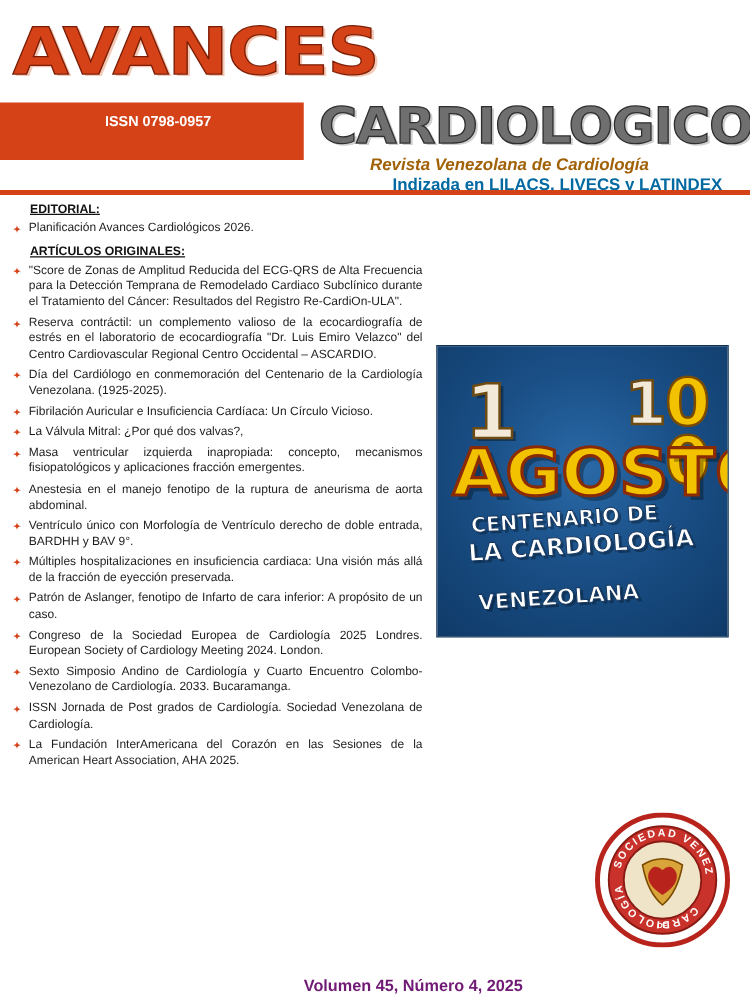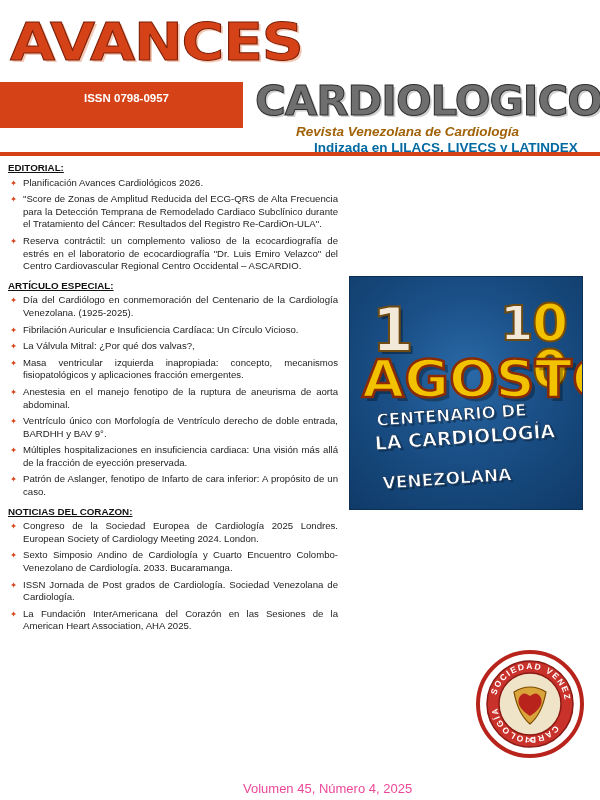--- a/index.html
+++ b/index.html
@@ -113,21 +113,21 @@
     top: 0;
     width: 330px;
     font-size: 9.6px;
     color: #1d1d1d;
     line-height: 12.6px;
   }
   .sec-head {
     font-weight: bold;
     font-size: 9.8px;
     text-decoration: underline;
-    margin: 7px 0 2px 0;
+    margin: 7px 0 2px 16px;
     color: #111;
   }
   .sec-head.first { margin-top: 4px; }
   .item {
     display: flex;
     align-items: flex-start;
     margin: 0 0 4px 0;
   }
   .bullet {
     color: #d64218;
@@ -259,22 +259,22 @@
     height: 108px;
   }
   .seal svg { display: block; }
 
   
   .volumen {
     position: absolute;
     left: 243px;
     top: 623px;
     font-size: 13px;
-    font-weight: normal;
-    color: #ec4899;
+    font-weight: bold;
+    color: #701a75;
   }
 </style>
 </head>
 <body>
 
 <div class="page">
 
   <div class="masthead">
     <div class="avances">AVANCES</div>
     <div class="cardiologicos">CARDIOLOGICOS</div>
@@ -289,30 +289,30 @@
   <div class="content">
 
     <div class="toc">
 
       <div class="sec-head first">EDITORIAL:</div>
       <div class="item">
         <span class="bullet">✦</span>
         <span class="itext">Planificación Avances Cardiológicos 2026.</span>
       </div>
 
+      <div class="sec-head">ARTÍCULOS ORIGINALES:</div>
       <div class="item">
         <span class="bullet">✦</span>
         <span class="itext">"Score de Zonas de Amplitud Reducida del ECG-QRS de Alta Frecuencia para la Detección Temprana de Remodelado Cardiaco Subclínico durante el Tratamiento del Cáncer: Resultados del Registro Re-CardiOn-ULA".</span>
       </div>
       <div class="item">
         <span class="bullet">✦</span>
         <span class="itext">Reserva contráctil: un complemento valioso de la ecocardiografía de estrés en el laboratorio de ecocardiografía "Dr. Luis Emiro Velazco" del Centro Cardiovascular Regional Centro Occidental – ASCARDIO.</span>
       </div>
 
-      <div class="sec-head">ARTÍCULO ESPECIAL:</div>
       <div class="item">
         <span class="bullet">✦</span>
         <span class="itext">Día del Cardiólogo en conmemoración del Centenario de la Cardiología Venezolana.    (1925-2025).</span>
       </div>
 
       <div class="item">
         <span class="bullet">✦</span>
         <span class="itext">Fibrilación Auricular e Insuficiencia Cardíaca: Un Círculo Vicioso.</span>
       </div>
       <div class="item">
@@ -334,21 +334,20 @@
       </div>
       <div class="item">
         <span class="bullet">✦</span>
         <span class="itext">Múltiples hospitalizaciones en insuficiencia cardiaca: Una visión más allá de la fracción de eyección preservada.</span>
       </div>
       <div class="item">
         <span class="bullet">✦</span>
         <span class="itext">Patrón de Aslanger, fenotipo de Infarto de cara inferior: A propósito de un caso.</span>
       </div>
 
-      <div class="sec-head">NOTICIAS DEL CORAZON:</div>
       <div class="item">
         <span class="bullet">✦</span>
         <span class="itext">Congreso de la Sociedad Europea de Cardiología 2025 Londres. European Society of Cardiology Meeting 2024. London.</span>
       </div>
       <div class="item">
         <span class="bullet">✦</span>
         <span class="itext">Sexto Simposio Andino de Cardiología y Cuarto Encuentro Colombo-Venezolano de Cardiología. 2033. Bucaramanga.</span>
       </div>
       <div class="item">
         <span class="bullet">✦</span>

